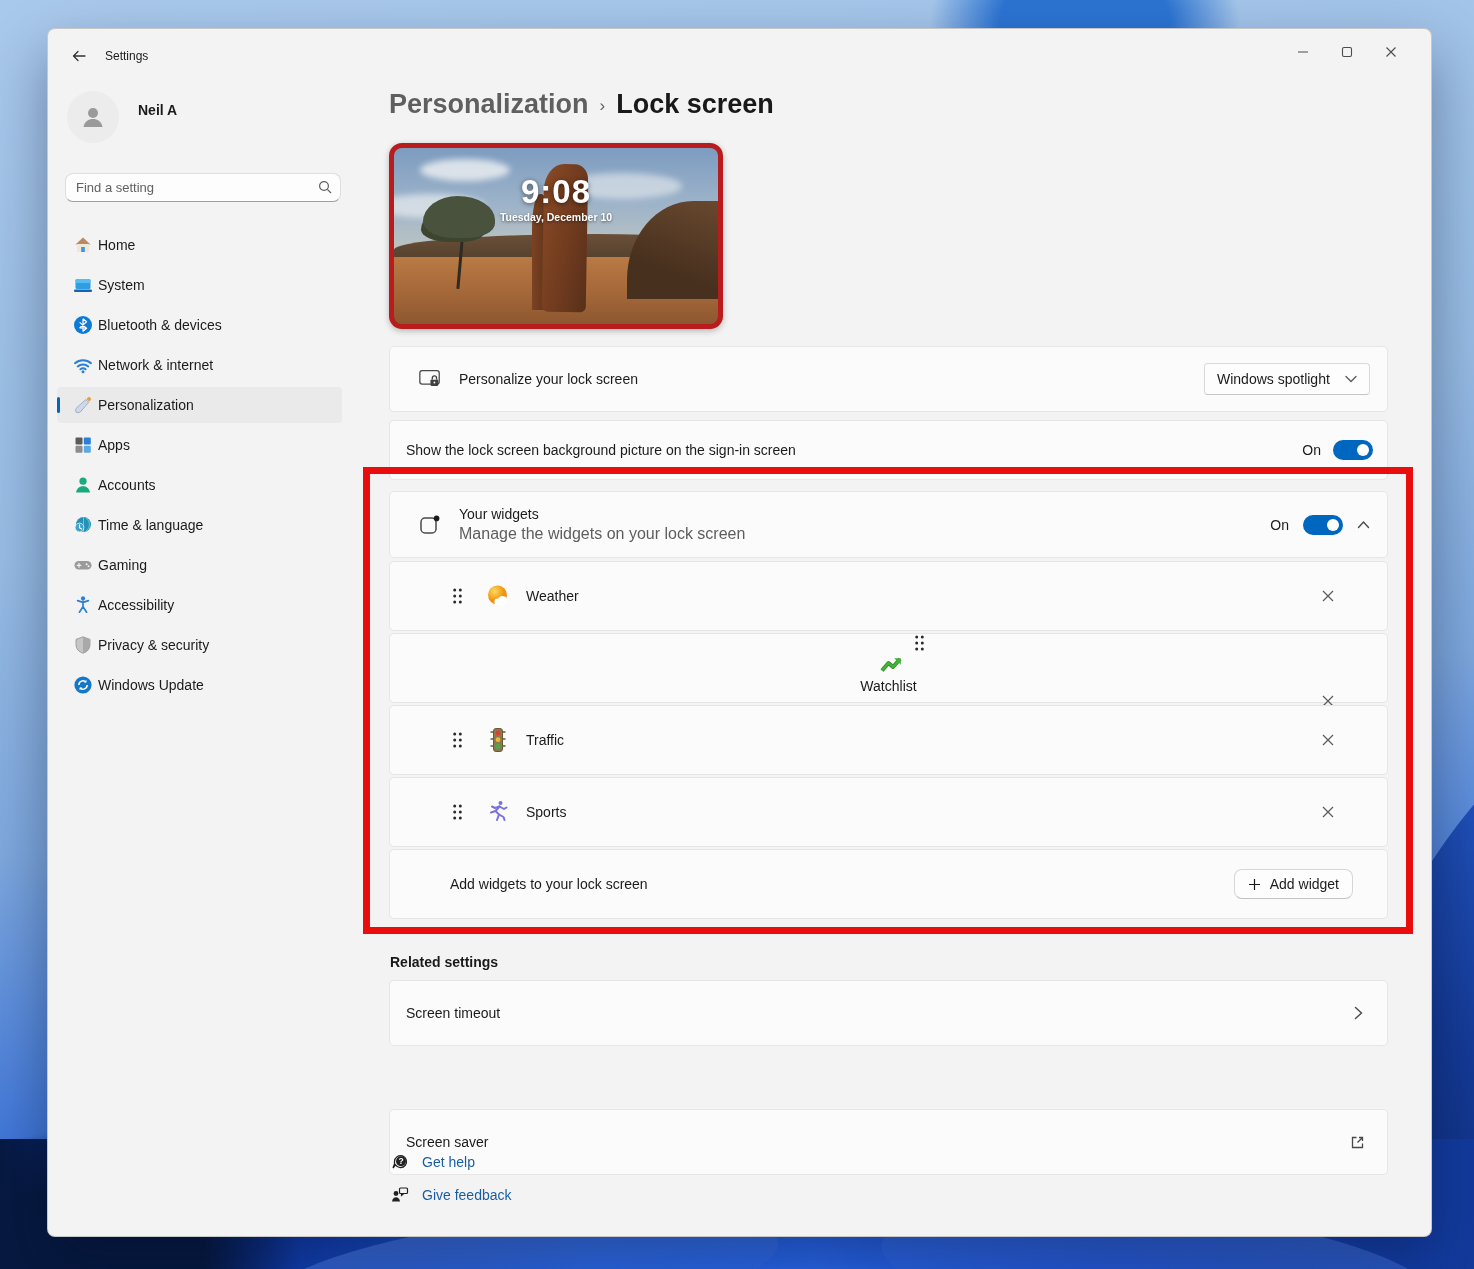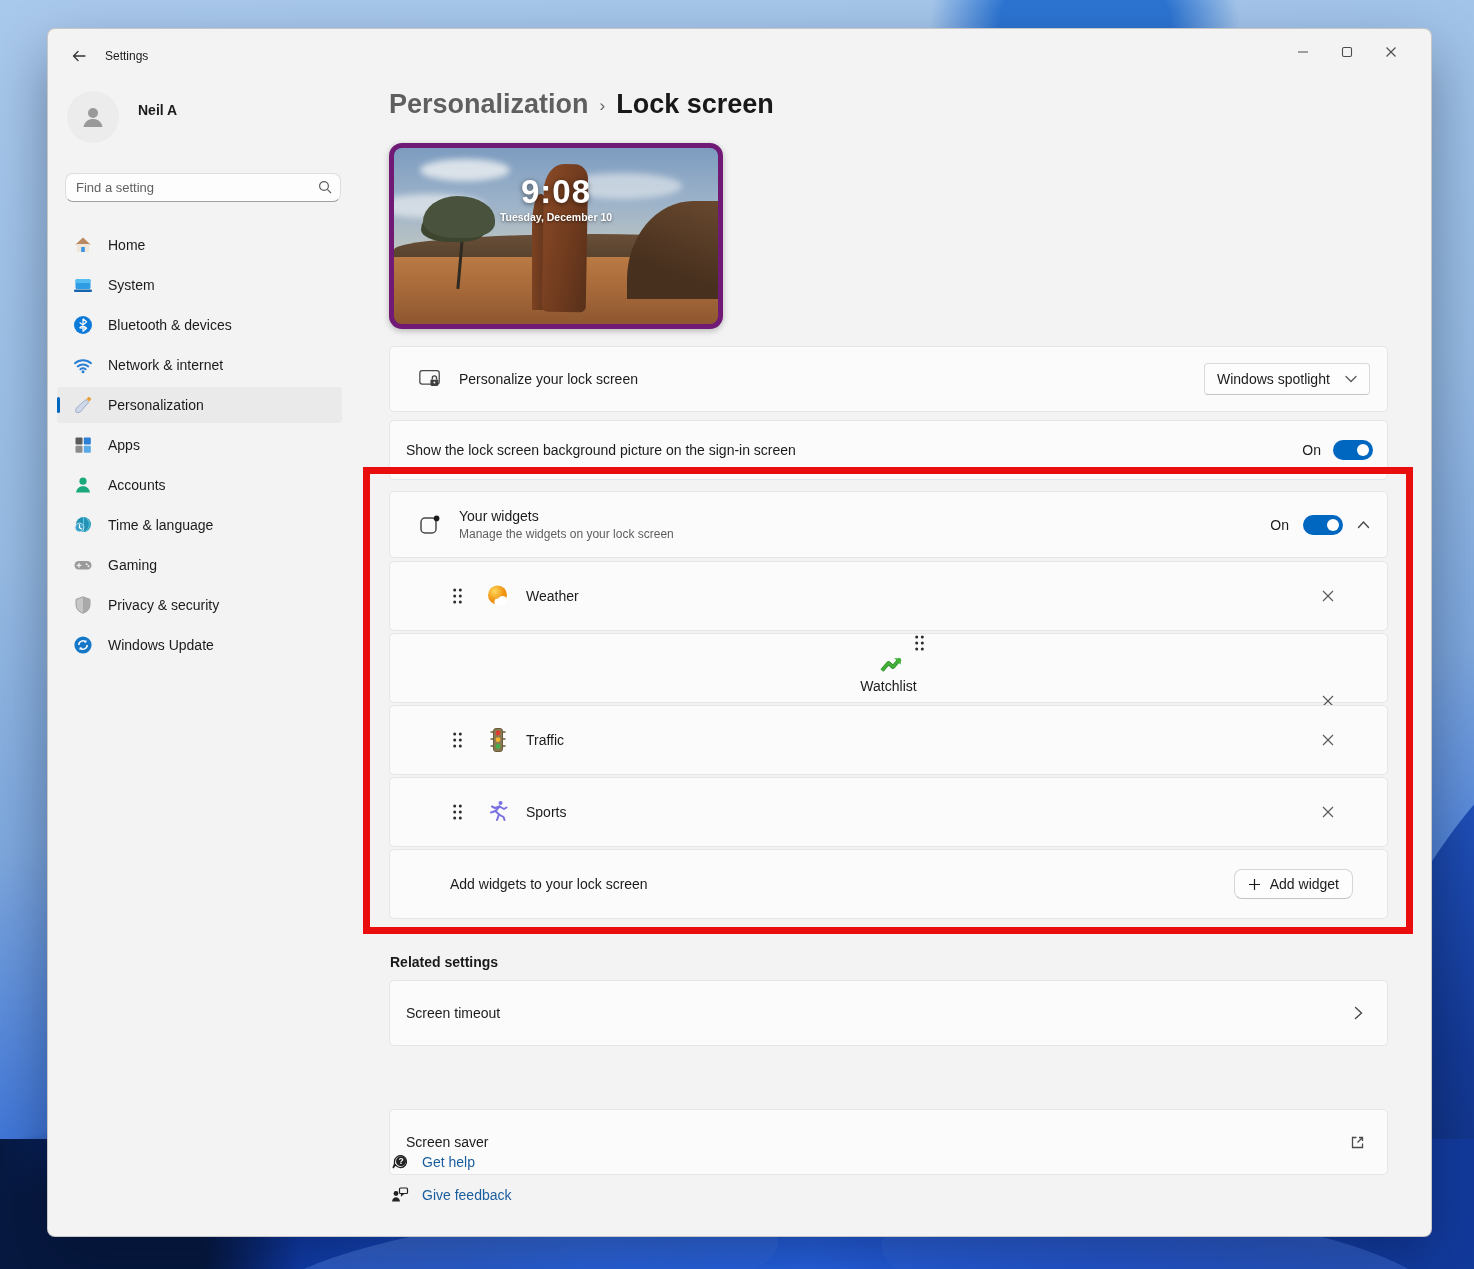--- a/index.html
+++ b/index.html
@@ -43,34 +43,34 @@
   .user-name { position:absolute; left:90px; top:73px; font-size:14px; font-weight:700; }
   .search-wrap { position:absolute; left:17px; top:144px; width:276px; height:29px; }
   .search-wrap input { width:100%; height:100%; border:1px solid #dedede; border-bottom:1px solid #9f9f9f;
     border-radius:8px; background:#fdfdfd; padding:0 30px 0 10px; font-size:13px;
     font-family:"Liberation Sans","DejaVu Sans",sans-serif; color:#333; }
   .search-wrap input::placeholder { color:#616161; }
   .search-icon { position:absolute; right:9px; top:7px; }
 
   .nav { position:absolute; left:9px; top:198px; width:285px; }
   .nav-item { position:relative; height:36px; margin-bottom:4px; border-radius:4px;
-    display:flex; align-items:center; padding-left:16px; gap:15px; font-size:14px; color:#1b1b1b; }
+    display:flex; align-items:center; padding-left:16px; gap:5px; font-size:14px; color:#1b1b1b; }
   .nav-item.selected { background:#eaeaea; }
   .nav-item.selected::before { content:""; position:absolute; left:0; top:10px; width:3px; height:16px;
     border-radius:2px; background:#0067C0; }
   .nav-ic { width:20px; height:20px; flex:0 0 20px; display:flex; align-items:center; justify-content:center; }
 
   
   .breadcrumb { position:absolute; left:341px; top:60px; display:flex; align-items:center; gap:11px; }
   .crumb-parent { font-size:27px; font-weight:600; color:#5f5f5f; }
   .crumb-sep { font-size:17px; color:#5f5f5f; padding-top:3px; }
   .crumb-current { font-size:27px; font-weight:600; color:#191919; }
 
   
-  .preview { position:absolute; left:341px; top:114px; width:334px; height:186px; background:#701a75;
+  .preview { position:absolute; left:341px; top:114px; width:334px; height:186px; background:#b91c1c;
     border-radius:13px; padding:5px; box-shadow:0 2px 6px rgba(0,0,0,.25); }
   .preview-scene { position:relative; width:100%; height:100%; border-radius:8px; overflow:hidden;
     background:linear-gradient(180deg,#8ea6c2 0%,#a3b6ca 26%,#b3bec4 44%,#9b8succ 52%,#a8764a 64%,#a06840 80%,#8c5732 100%); }
   .sky { position:absolute; inset:0 0 42% 0; background:linear-gradient(180deg,#7d9cc0 0%,#9db3c9 55%,#bcc4c2 100%); }
   .cloud { position:absolute; background:#e9edf0; border-radius:50%; filter:blur(3px); opacity:.85; }
   .c1 { left:8%; top:6%; width:90px; height:22px; }
   .c2 { left:52%; top:14%; width:120px; height:26px; opacity:.6; }
   .c3 { left:-6%; top:26%; width:110px; height:24px; opacity:.7; }
   .mountains { position:absolute; left:0; right:0; top:49%; height:16%;
     background:linear-gradient(180deg,#6a4f38 0%,#53402c 100%); border-radius:100% 60% 0 0/90% 50% 0 0; }
@@ -97,21 +97,21 @@
   .card .lead-icon { width:24px; display:flex; justify-content:center; margin:0 17px 0 28px; }
   .row-right { margin-left:auto; display:flex; align-items:center; }
   .toggle { position:relative; width:40px; height:20px; border-radius:10px; background:#0067C0; }
   .toggle .knob { position:absolute; right:4px; top:4px; width:12px; height:12px; border-radius:50%; background:#fff; }
   .on-label { font-size:14px; margin-right:12px; color:#1b1b1b; }
 
   .dropdown { display:flex; align-items:center; justify-content:space-between; width:166px; height:32px;
     background:#fdfdfd; border:1px solid #d9d9d9; border-bottom-color:#c5c5c5; border-radius:4px;
     padding:0 12px; margin-right:17px; font-size:14px; }
 
-  .subtitle { font-size:12px; color:#5e5e5e; margin-top:3px; }
+  .subtitle { font-size:16px; color:#5e5e5e; margin-top:3px; }
 
   .drag-handle { margin:0 0 0 62px; display:flex; }
   .widget-glyph { width:26px; display:flex; justify-content:center; margin:0 15px 0 22px; }
   .close-x { margin-right:52px; display:flex; }
 
   .add-btn { display:flex; align-items:center; gap:9px; height:30px; padding:0 13px; margin-right:34px;
     background:#fdfdfd; border:1px solid #d6d6d6; border-bottom-color:#c2c2c2; border-radius:8px; font-size:14px; }
 
   .annotation { position:absolute; left:315px; top:438px; width:1050px; height:467px;
     border:7px solid #e90d0d; pointer-events:none; z-index:40; }
@@ -259,20 +259,29 @@
     <div class="nav-item">
       <span class="nav-ic">
           <svg width="20" height="20" viewBox="0 0 20 20">
             <rect x="1.5" y="6" width="17" height="8.6" rx="4.3" fill="#9a9a9a"></rect>
             <path d="M6 8.4v3.8M4.1 10.3h3.8" stroke="#f2f2f2" stroke-width="1.2" stroke-linecap="round"></path>
             <circle cx="13.6" cy="9.2" r="1" fill="#f2f2f2"></circle>
             <circle cx="15.5" cy="11.2" r="1" fill="#f2f2f2"></circle>
           </svg>
         </span>
       <span>Gaming</span>
+    </div>
+    <div class="nav-item">
+      <span class="nav-ic">
+          <svg width="20" height="20" viewBox="0 0 20 20">
+            <circle cx="10" cy="3.4" r="2.1" fill="#2b7fd6"></circle>
+            <path d="M10 6v5.6M10 7.4 4.6 5.6M10 7.4l5.4-1.8M10 11.6l-3.6 5.6M10 11.6l3.6 5.6" stroke="#2b7fd6" stroke-width="1.7" fill="none" stroke-linecap="round"></path>
+          </svg>
+        </span>
+      <span>Accessibility</span>
     </div>
     <div class="nav-item">
       <span class="nav-ic">
           <svg width="20" height="20" viewBox="0 0 20 20">
             <path d="M10 1.8l7 2.6v5c0 4.6-3 7.6-7 8.8-4-1.2-7-4.2-7-8.8v-5z" fill="#c6c6c6" stroke="#8e8e8e" stroke-width=".8"></path>
             <path d="M10 1.8l7 2.6v5c0 4.6-3 7.6-7 8.8z" fill="#a9a9a9"></path>
           </svg>
         </span>
       <span>Privacy &amp; security</span>
     </div>

